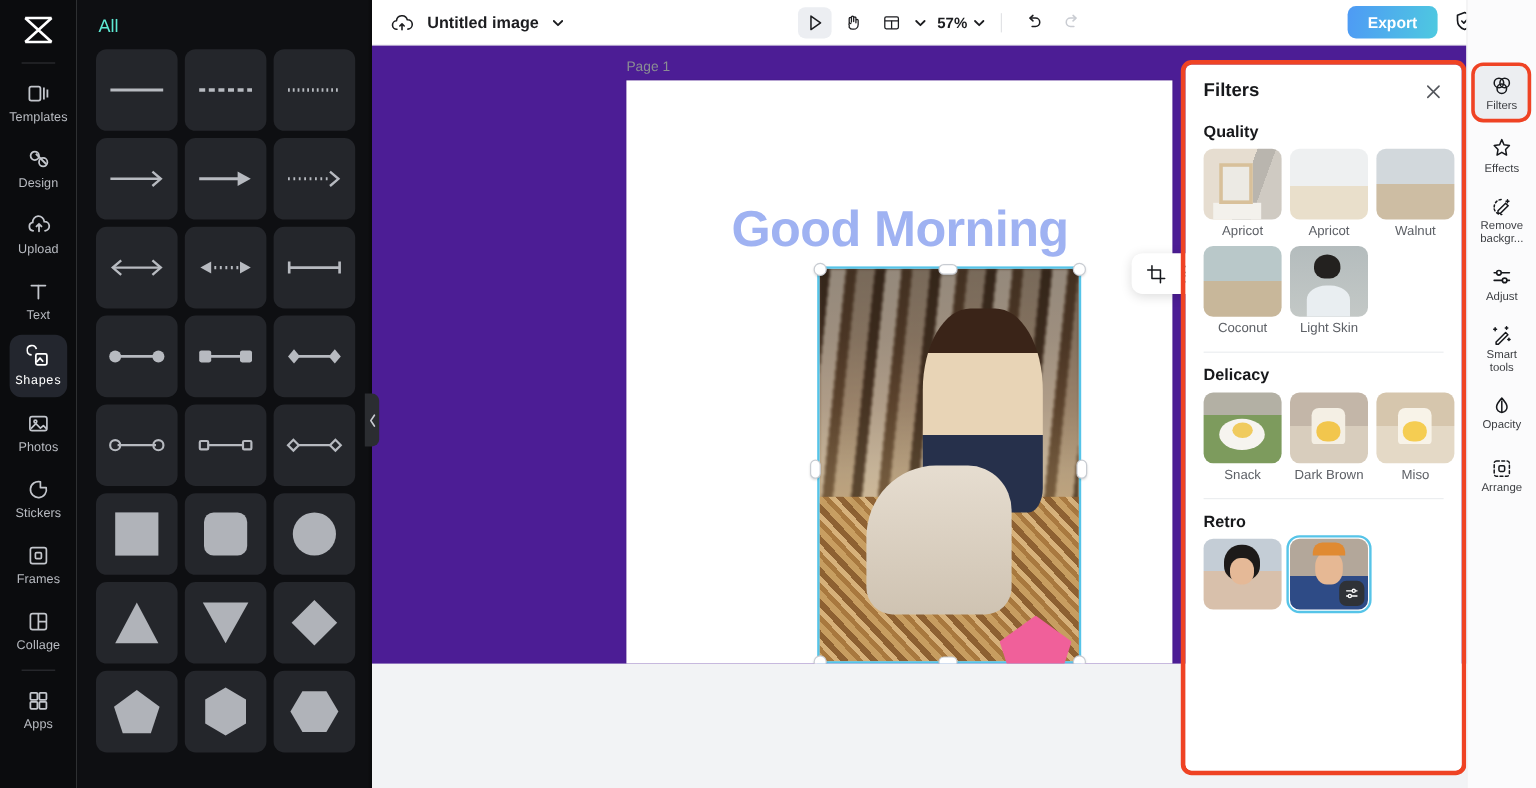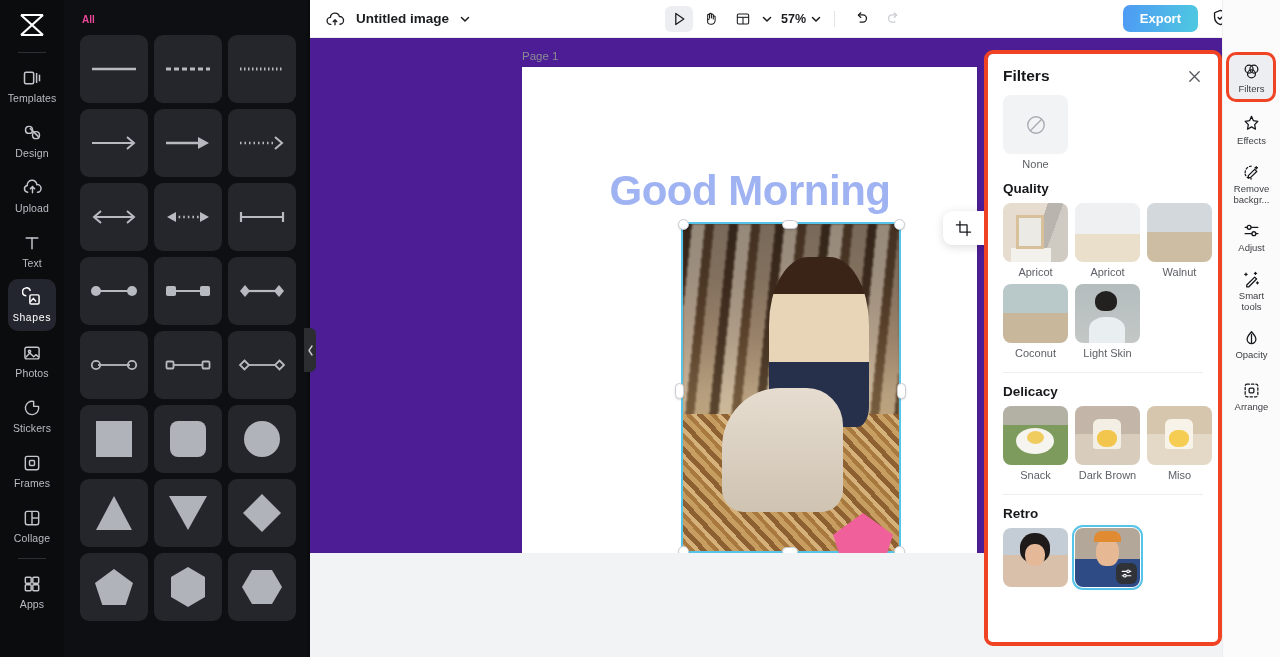--- a/index.html
+++ b/index.html
@@ -33,21 +33,21 @@
   .rail-item .lb { font-size: 10.5px; color: #b9bcc2; letter-spacing: .1px; }
   .rail-item.active .lb { color: #ffffff; }
   .rail-item.active .ic svg { stroke: #ffffff; }
 
   
   .shapes-panel {
     width: 246px; height: 657px; background: #0e0f12;
     flex: 0 0 246px; position: relative; overflow: hidden;
     z-index: 4;
   }
-  .shapes-title { color: #ec4899; font-size: 10px; font-weight: bold; padding: 14px 0 10px 18px; }
+  .shapes-title { color: #5eead4; font-size: 15px; font-weight: normal; padding: 14px 0 10px 18px; }
   .shapes-grid {
     display: grid; grid-template-columns: repeat(3, 68px);
     gap: 6px; padding: 0 16px;
   }
   .shape-cell {
     width: 68px; height: 68px; background: #24262b; border-radius: 9px;
     display: flex; align-items: center; justify-content: center; cursor: pointer;
   }
   .shape-cell svg { display:block; }
   .panel-edge {
@@ -686,29 +686,20 @@
         <div class="fp-head">
           <span class="fp-title">Filters</span>
           <span class="fp-close">
             <svg width="15" height="15" viewBox="0 0 16 16" fill="none" stroke="#53565c" stroke-width="1.4" stroke-linecap="round">
                 <path d="M3 3l10 10M13 3L3 13"></path>
               </svg>
           </span>
         </div>
         <div class="fp-body">
 
-          <div class="fitem" style="margin-top:4px;">
-            <div class="fthumb none-thumb">
-              <svg width="22" height="22" viewBox="0 0 24 24" fill="none" stroke="#a7abb2" stroke-width="1.5">
-                  <circle cx="12" cy="12" r="9"></circle>
-                  <line x1="5.8" y1="18.2" x2="18.2" y2="5.8"></line>
-                </svg>
-            </div>
-            <div class="flabel">None</div>
-          </div>
 
           <div class="sec-title">Quality</div>
           <div class="fgrid">
             <div class="fitem">
               <div class="fthumb t-natural"></div>
               <div class="flabel">Apricot</div>
             </div>
             <div class="fitem">
               <div class="fthumb t-apricot"></div>
               <div class="flabel">Apricot</div>

